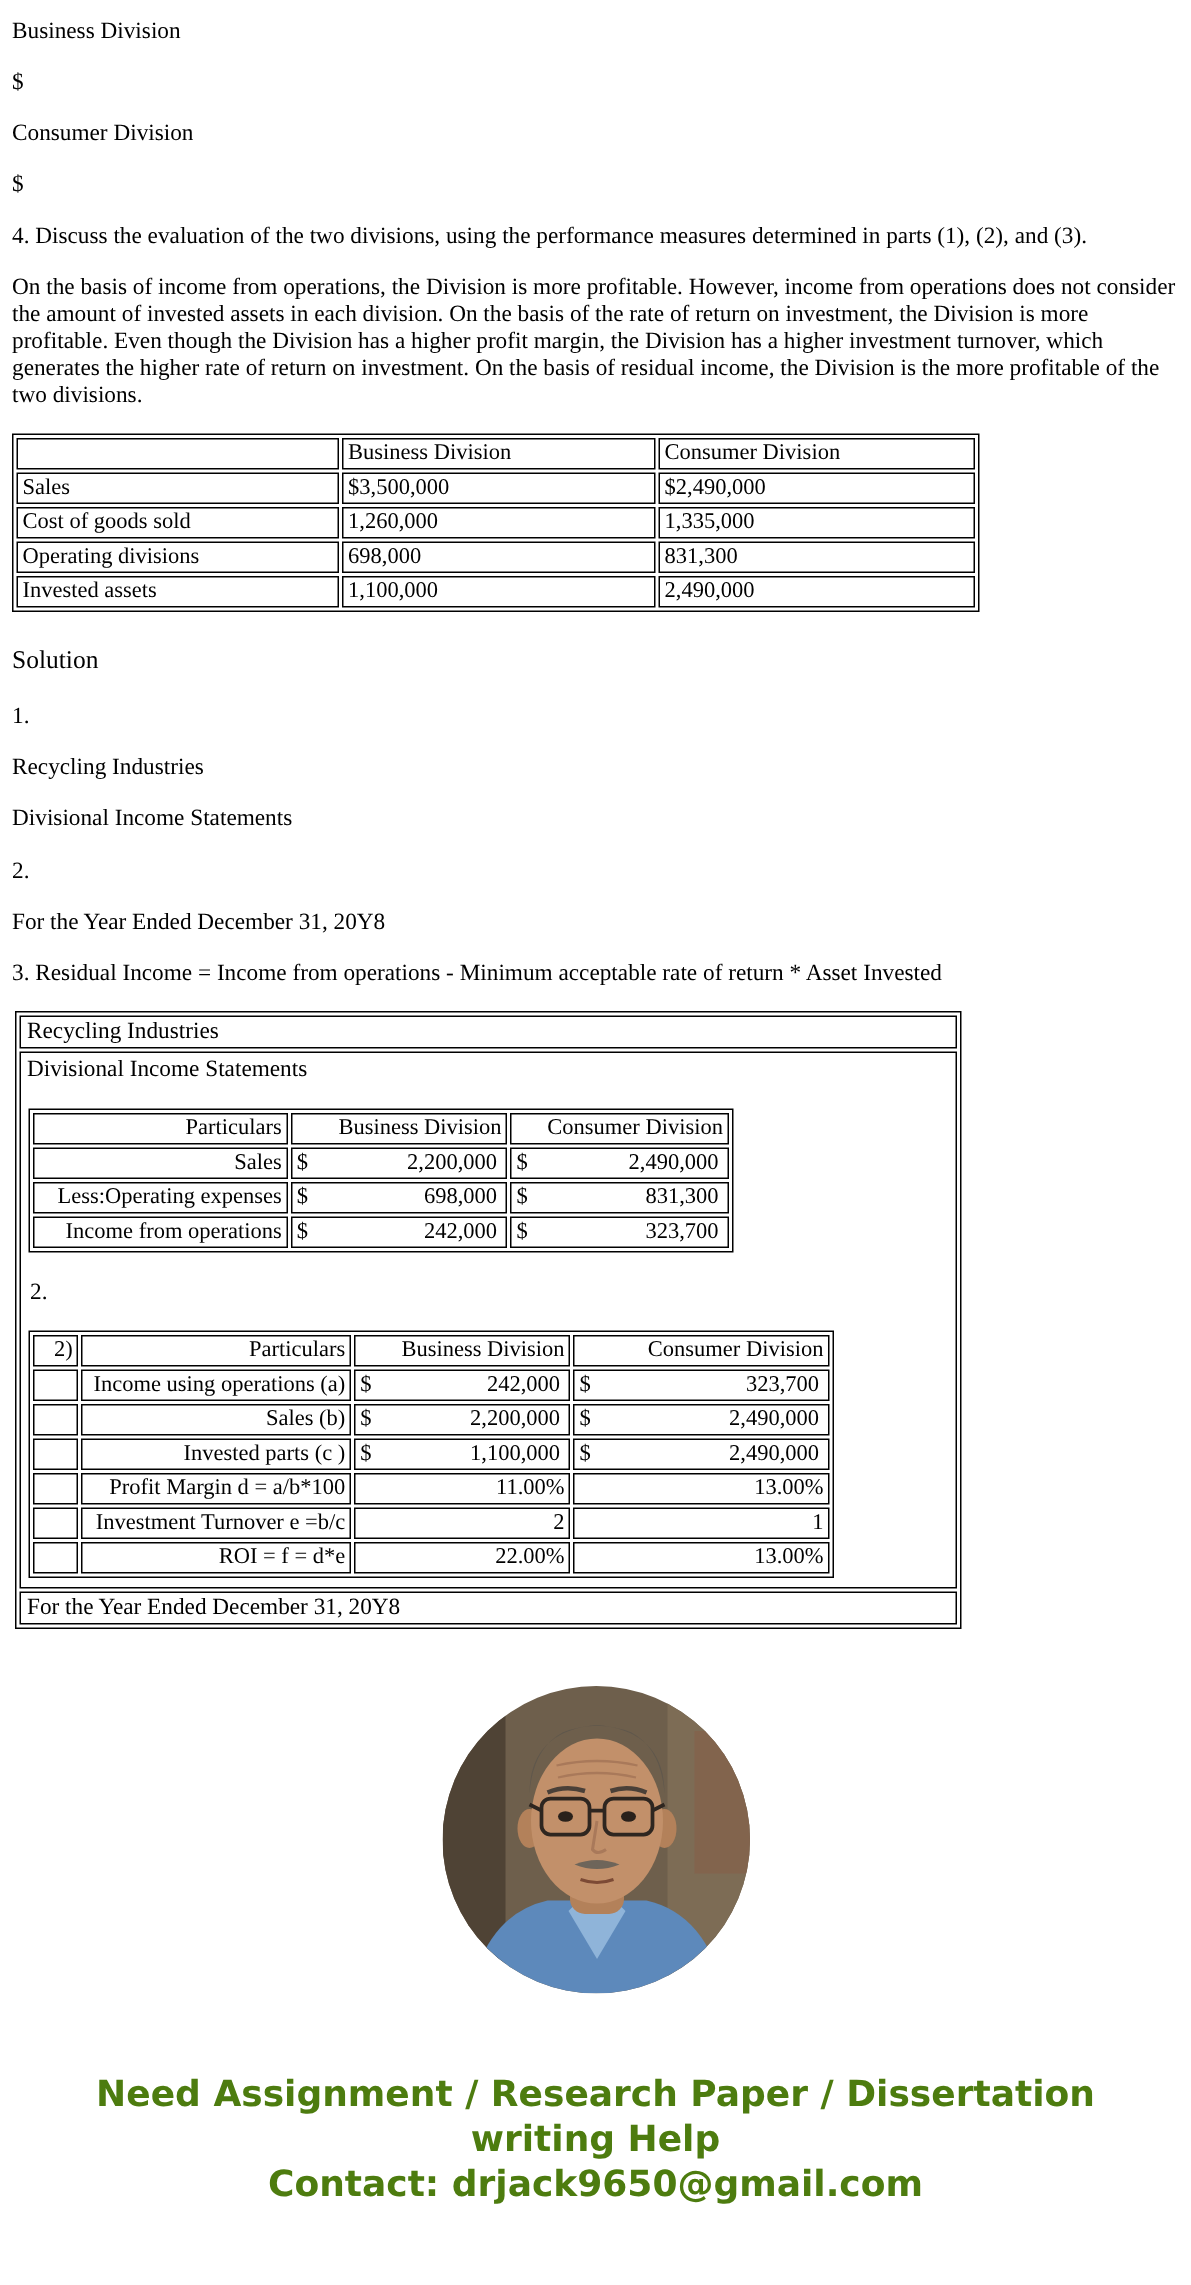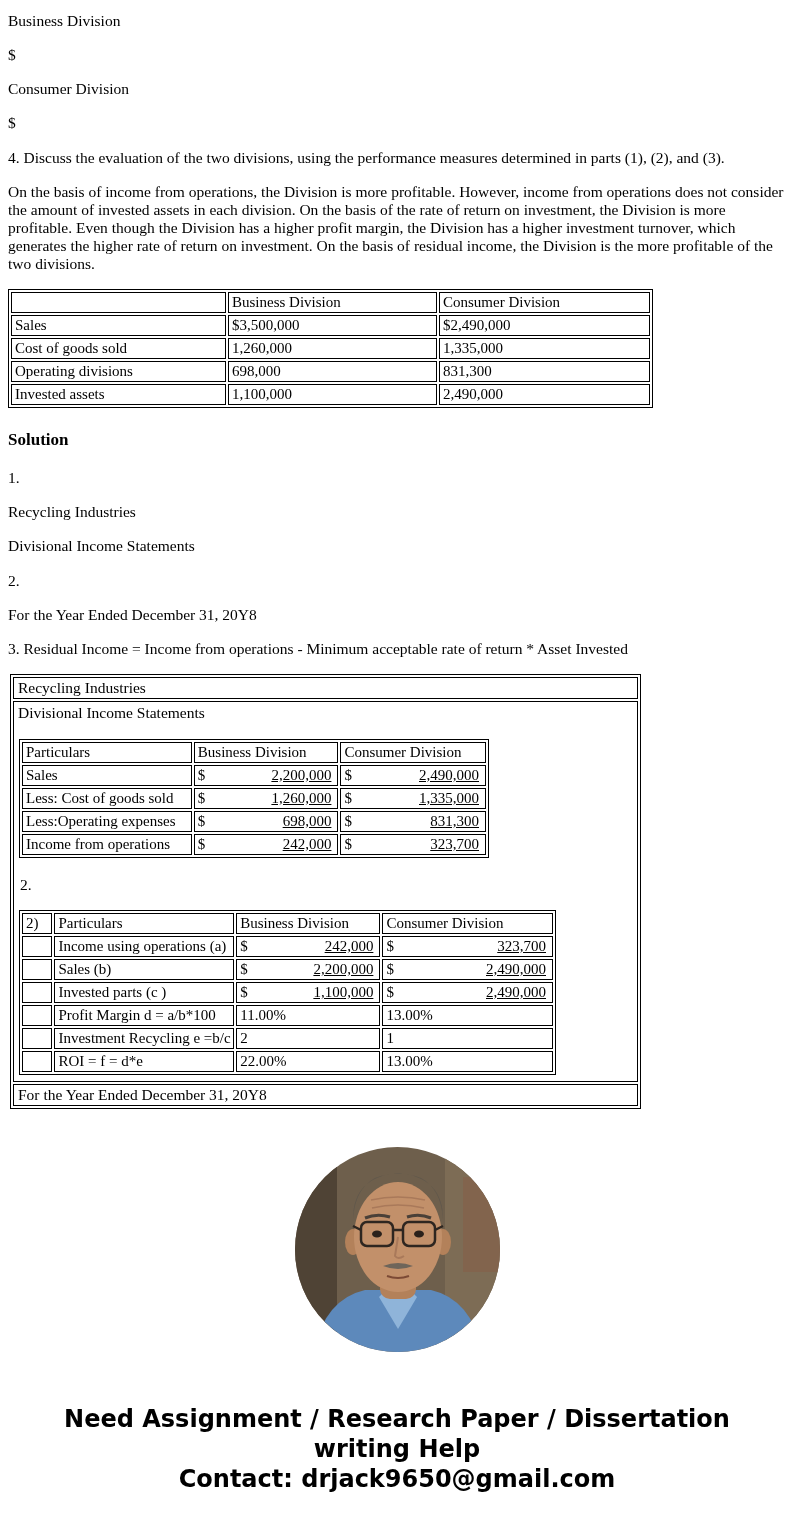--- a/index.html
+++ b/index.html
@@ -1,42 +1,42 @@
 <!DOCTYPE html>
 <html><head>
 <meta charset="utf-8">
 <style>
   html, body { margin: 0; padding: 0; background: #fff; color: #000; }
   body { font-family: "Liberation Serif", serif; font-size: 15.5px; line-height: 1.17; }
   .page { width: 794px; box-sizing: border-box; padding: 12px 8px 24px; }
   p { margin: 0 0 16px; }
-  .sol-heading { font-size: 17px; font-weight: bold; margin: 22px 0 19px; font-family: "Liberation Serif", serif; }
+  .sol-heading { font-size: 17px; font-weight: normal; margin: 22px 0 19px; font-family: "Liberation Serif", serif; }
 
   
   .htable { border-collapse: separate; border-spacing: 2px; border: 1px solid #000; table-layout: fixed; margin-bottom: 18px; }
   .htable td { border: 1px solid #000; padding: 0 3px; height: 19px; font-size: 15px; overflow: hidden; white-space: nowrap; vertical-align: middle; }
   .money { display: flex; justify-content: space-between; align-items: baseline; }
-  .money .amt { padding-right: 3px; text-decoration: underline; }
+  .money .amt { padding-right: 3px; }
 
   
   .outer { border: 1px solid #000; padding: 2px; width: 631px; box-sizing: border-box; margin: 2px 2px 38px 2px; }
   .outer-cell { border: 1px solid #000; padding: 1px 4px; }
   .outer-cell + .outer-cell { margin-top: 2px; }
   .content-cell { padding: 2px 4px 6px; }
   .subtitle { margin: 0 0 17px; }
   .note2 { margin: 16px 0 16px 2px; }
-  .inner-t { margin-left: 1px; margin-bottom: 0; }
+  .inner-t { margin-left: 1px; margin-bottom: 0; text-align: right; }
   .inner-t + .note2 { margin-top: 18px; }
 
   
   .photo-wrap { width: 205px; height: 205px; border-radius: 50%; overflow: hidden; margin: 38px auto 52px; }
   .photo-wrap svg { display: block; }
 
   
-  .ad { font-family: "DejaVu Sans", sans-serif; font-weight: bold; font-size: 24px; line-height: 30px; text-align: center; color: #000000; }
+  .ad { font-family: "DejaVu Sans", sans-serif; font-weight: bold; font-size: 24px; line-height: 30px; text-align: center; color: #4d7c0f; }
 </style>
 </head>
 <body>
 
 <div class="page">
 
   <p>Business Division</p>
   <p>$</p>
   <p>Consumer Division</p>
   <p>$</p>
@@ -109,35 +109,20 @@
             <td>
                 <div class="money">
                   <span class="cur">$</span>
                   <span class="amt">2,200,000</span>
                 </div>
               </td>
             <td>
                 <div class="money">
                   <span class="cur">$</span>
                   <span class="amt">2,490,000</span>
-                </div>
-              </td>
-          </tr>
-          <tr>
-            <td>Less: Cost of goods sold</td>
-            <td>
-                <div class="money">
-                  <span class="cur">$</span>
-                  <span class="amt">1,260,000</span>
-                </div>
-              </td>
-            <td>
-                <div class="money">
-                  <span class="cur">$</span>
-                  <span class="amt">1,335,000</span>
                 </div>
               </td>
           </tr>
           <tr>
             <td>Less:Operating expenses</td>
             <td>
                 <div class="money">
                   <span class="cur">$</span>
                   <span class="amt">698,000</span>
                 </div>
@@ -232,21 +217,21 @@
               </td>
           </tr>
           <tr>
             <td></td>
             <td>Profit Margin d = a/b*100</td>
             <td>11.00%</td>
             <td>13.00%</td>
           </tr>
           <tr>
             <td></td>
-            <td>Investment Recycling e =b/c</td>
+            <td>Investment Turnover e =b/c</td>
             <td>2</td>
             <td>1</td>
           </tr>
           <tr>
             <td></td>
             <td>ROI = f = d*e</td>
             <td>22.00%</td>
             <td>13.00%</td>
           </tr>
         </tbody>

